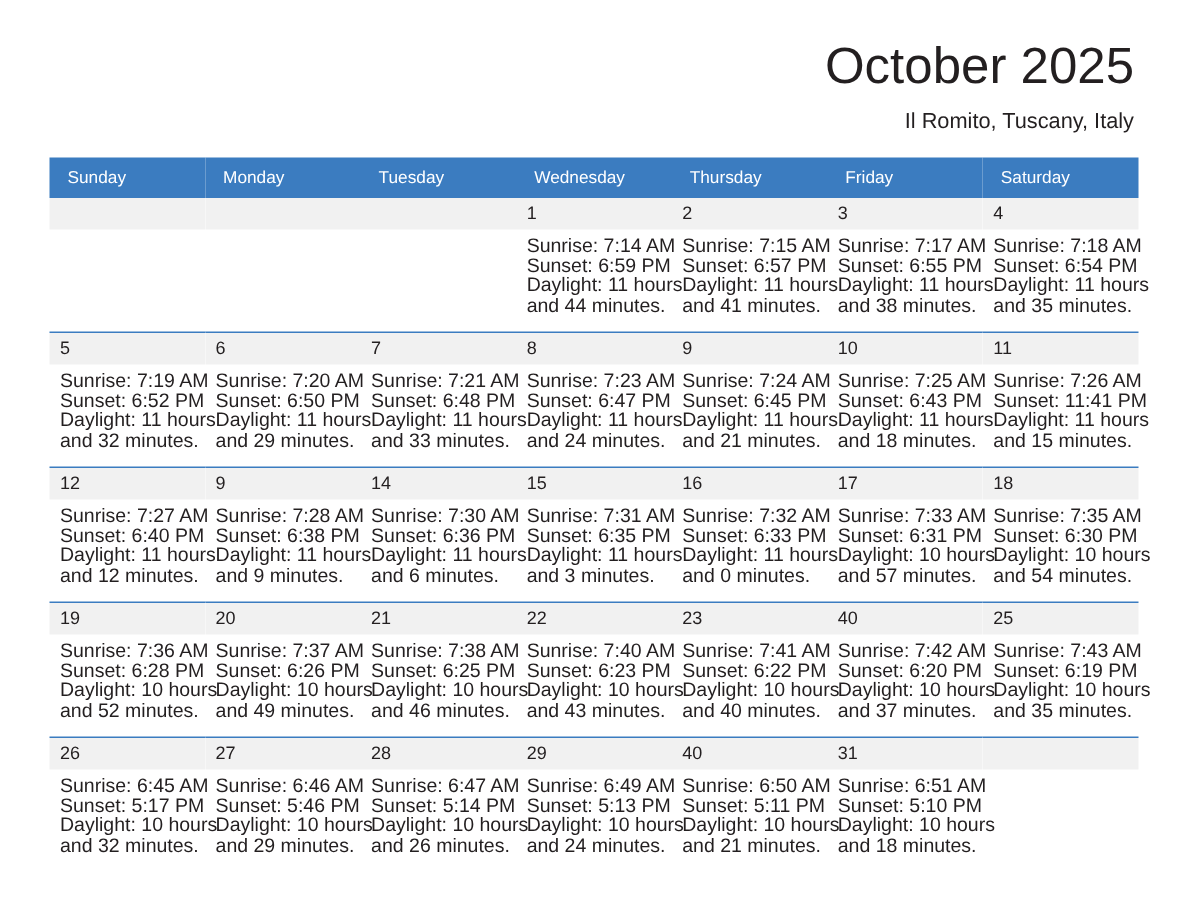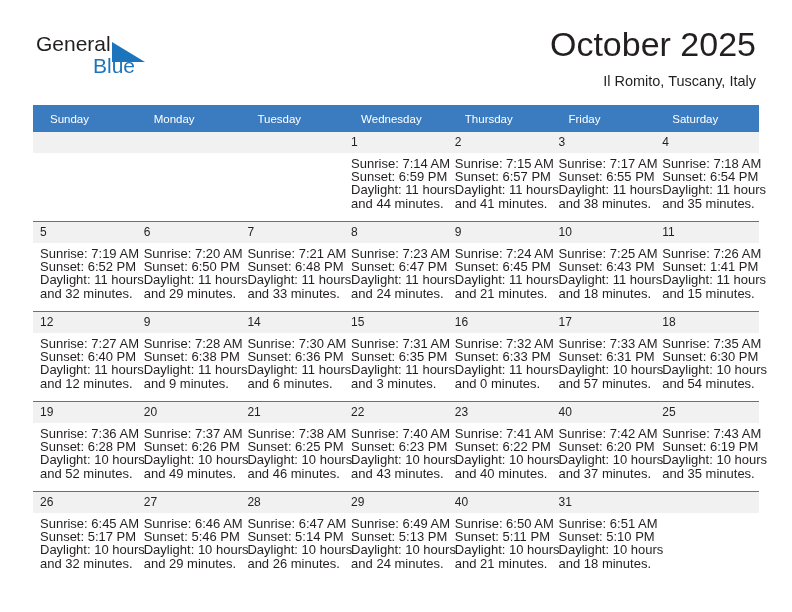--- a/index.html
+++ b/index.html
@@ -96,21 +96,21 @@
     border-collapse: collapse;
     table-layout: fixed;
   }
 
   .calendar th {
     background: #3b7cc0;
     color: #ffffff;
     font-size: 11.5px;
     font-weight: normal;
     text-align: left;
-    padding: 5px 0 5px 17px;
+    padding: 5px 0 5px 12px;
     height: 17px;
     vertical-align: middle;
     border: none;
   }
 
   .calendar td {
     vertical-align: top;
     padding: 0;
     border: none;
     border-top: 1.3px solid #3b7cc0;
@@ -145,25 +145,20 @@
   }
   .cell-empty .lines { visibility: hidden; }
 </style>
 </head>
 <body>
 
 <div class="page">
 
   <div class="top-bar">
 
-    <div class="brand">
-      <span class="brand-general">General</span>
-      <span class="brand-triangle"></span>
-      <span class="brand-blue">Blue</span>
-    </div>
 
     <div class="title-block">
       <div class="cal-title">October 2025</div>
       <div class="cal-subtitle">Il Romito, Tuscany, Italy</div>
     </div>
 
   </div>
 
   <table class="calendar">
     <thead>
@@ -295,21 +290,21 @@
               <div>Sunrise: 7:25 AM</div>
               <div>Sunset: 6:43 PM</div>
               <div>Daylight: 11 hours</div>
               <div>and 18 minutes.</div>
             </div>
           </td>
           <td>
             <span class="daynum">11</span>
             <div class="lines">
               <div>Sunrise: 7:26 AM</div>
-              <div>Sunset: 1:41 PM</div>
+              <div>Sunset: 11:41 PM</div>
               <div>Daylight: 11 hours</div>
               <div>and 15 minutes.</div>
             </div>
           </td>
         </tr>
         <tr class="week-row">
           <td>
             <span class="daynum">12</span>
             <div class="lines">
               <div>Sunrise: 7:27 AM</div>

